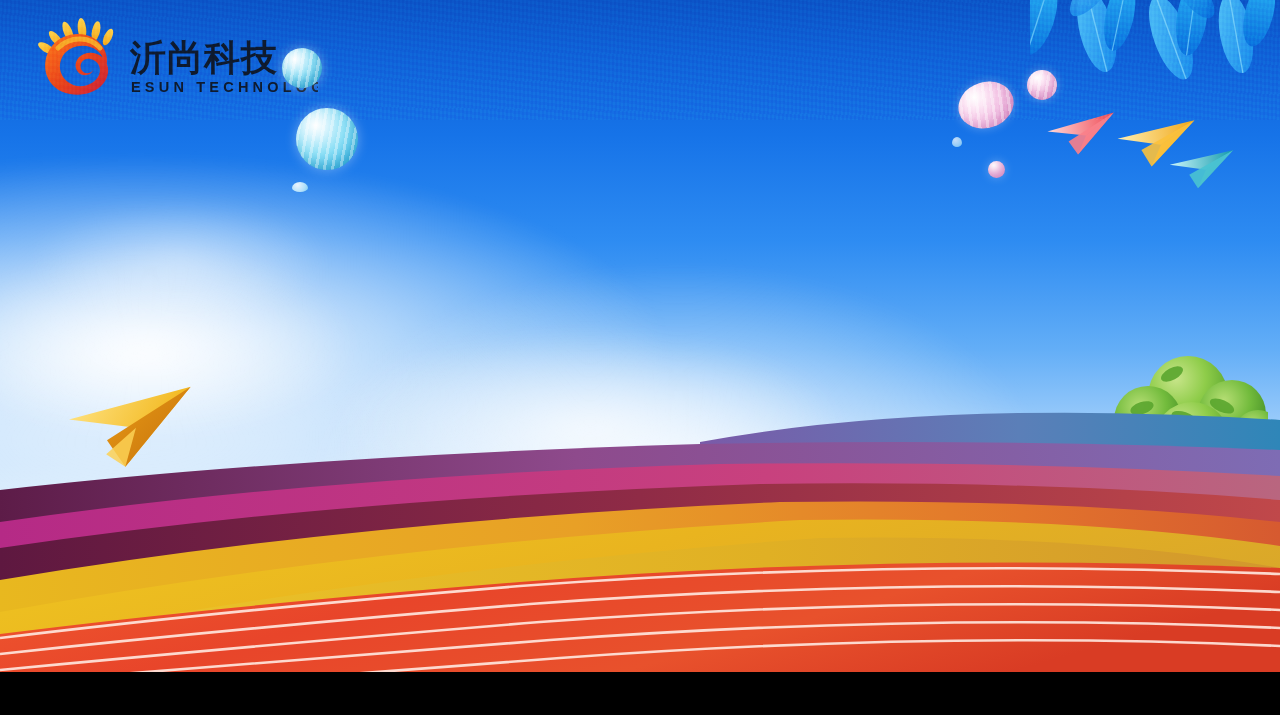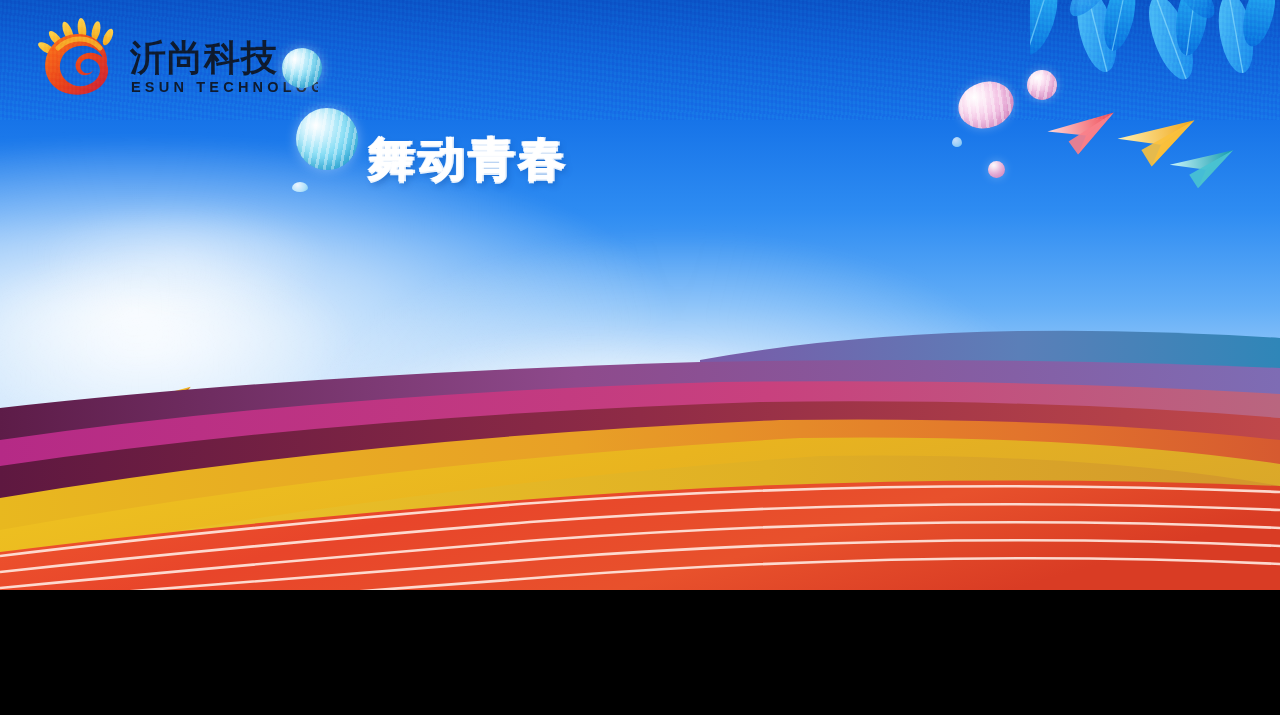--- a/index.html
+++ b/index.html
@@ -1,20 +1,20 @@
 <!DOCTYPE html>
 <html><head>
 <meta charset="utf-8">
 <style>
   html,body{margin:0;padding:0;background:#000;}
   body{font-family:"Liberation Sans","DejaVu Sans",sans-serif;}
 
   #poster{
     position:relative;
-    width:1280px;height:590px;
+    width:1280px;height:672px;
     overflow:hidden;
     background:#1d4ed8;
   }
 
   
   .sky{
     position:absolute;inset:0;
     background:
       linear-gradient(180deg,
         #0b55c8 0%,
@@ -286,21 +286,20 @@
           <stop offset="0" stop-color="#e89a17"></stop>
           <stop offset="1" stop-color="#c4700a"></stop>
         </linearGradient>
     </defs>
     <polygon points="128,6 4,28 70,42" fill="url(#bigYA)"></polygon>
     <polygon points="128,6 70,42 56,80" fill="url(#bigYB)"></polygon>
     <polygon points="128,6 56,80 40,52" fill="url(#bigYC)"></polygon>
     <polygon points="70,42 56,80 38,66" fill="#fbd155" opacity=".85"></polygon>
   </svg>
 
-  <div class="subtitle">舞动青春</div>
 
   <svg class="decor city" viewBox="0 0 330 150" preserveAspectRatio="none">
     <defs>
       <linearGradient id="cityG" x1="0" y1="0" x2="0" y2="1">
         <stop offset="0" stop-color="#f49a9a" stop-opacity=".28"></stop>
         <stop offset="55%" stop-color="#ef6a6a" stop-opacity=".72"></stop>
         <stop offset="100%" stop-color="#e84f4f" stop-opacity=".92"></stop>
       </linearGradient>
       <pattern id="cityStripes" width="4" height="4" patternUnits="userSpaceOnUse">
         <rect width="4" height="4" fill="none"></rect>

